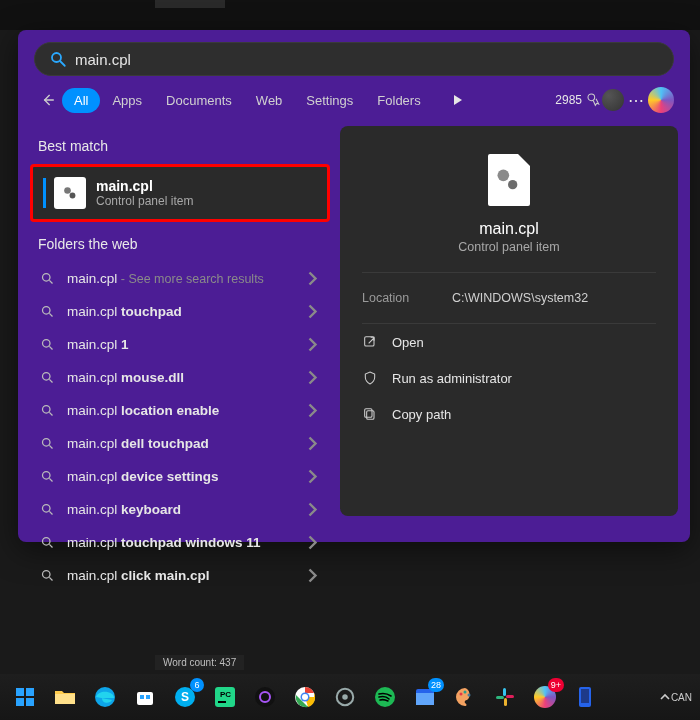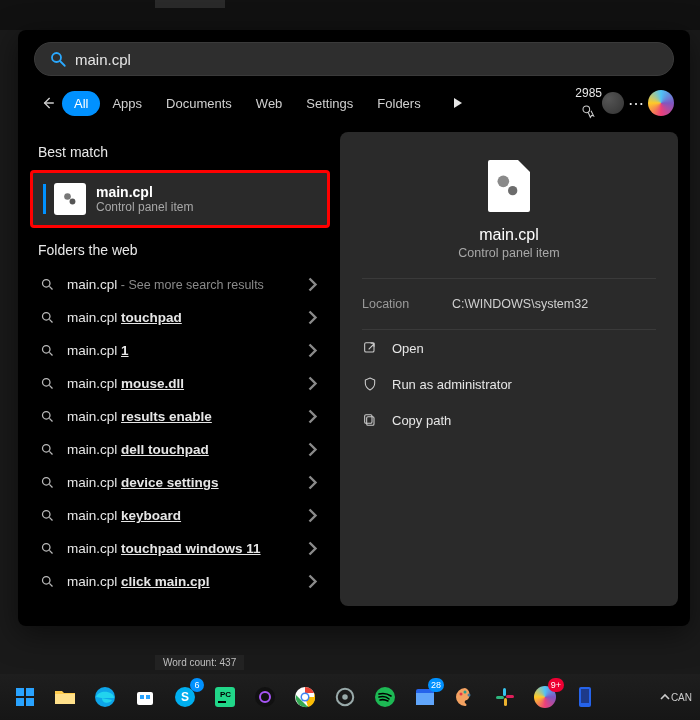--- a/index.html
+++ b/index.html
@@ -1,53 +1,53 @@
 <!DOCTYPE html>
 <html><head>
   <meta charset="utf-8">
   <style>
     * { box-sizing: border-box; margin: 0; padding: 0; font-family: "Segoe UI", sans-serif; }
     body { width: 700px; height: 720px; background: #1a1a1a; overflow: hidden; position: relative; }
 
     .topstrip { height: 30px; background: #111; }
     .topstrip .tab1 { position: absolute; left: 155px; top: 0; width: 70px; height: 8px; background: #2a2a2a; }
 
-    .search-panel { position: absolute; left: 18px; top: 30px; right: 10px; height: 596px; background: #000000; border-radius: 8px; padding: 12px; box-shadow: 0 8px 30px rgba(0,0,0,.5); }
+    .search-panel { position: absolute; left: 18px; top: 30px; right: 10px; height: 512px; background: #4c1d95; border-radius: 8px; padding: 12px; box-shadow: 0 8px 30px rgba(0,0,0,.5); }
 
     .search-box { display: flex; align-items: center; background: #2e2e2e; border: 1px solid #3a3a3a; border-radius: 24px; padding: 7px 14px; margin: 0 4px 10px 4px; }
     .search-box svg { width: 18px; height: 18px; flex: none; }
     .search-box input { flex: 1; background: none; border: none; color: #e6e6e6; font-size: 15px; margin-left: 8px; outline: none; }
 
     .tabs-row { display: flex; align-items: center; padding: 0 4px 12px 4px; }
     .tabs-row .back { width: 28px; height: 28px; display: flex; align-items: center; justify-content: center; border-radius: 4px; cursor: pointer; }
     .tabs-row .tab { color: #d0d0d0; font-size: 13px; padding: 5px 12px; border-radius: 14px; cursor: pointer; white-space: nowrap; }
     .tabs-row .tab.active { background: #0091ff; color: #fff; }
     .tabs-row .tab.cut { width: 12px; overflow: hidden; padding-right: 0; }
     .tabs-row .play { width: 22px; height: 22px; display: flex; align-items: center; justify-content: center; margin-left: 2px; cursor: pointer; }
     .tabs-row .spacer { flex: 1; }
-    .tabs-row .points { color: #e6e6e6; font-size: 12px; display: flex; align-items: center; gap: 4px; flex-direction: column; }
+    .tabs-row .points { color: #e6e6e6; font-size: 12px; display: flex; align-items: center; gap: 4px; }
     .avatar-sm { width: 22px; height: 22px; border-radius: 50%; background: radial-gradient(circle at 30% 30%, #555, #333); }
     .more { color: #e6e6e6; font-size: 16px; padding: 0 4px; cursor: pointer; }
     .copilot-launch { width: 26px; height: 26px; border-radius: 50%; background: conic-gradient(#4fc3f7,#7e57c2,#ec407a,#ffca28,#4fc3f7); cursor: pointer; }
 
     .columns { display: flex; gap: 10px; height: calc(100% - 98px); }
     .left-col { flex: 0 0 300px; }
     .right-col { flex: 1; background: #2a2a2a; border-radius: 8px; padding: 18px 22px; }
 
     .section-label { color: #e8e8e8; font-size: 14px; font-weight: 400; padding: 12px 8px 10px 8px; }
 
     .best { display: flex; align-items: center; gap: 10px; padding: 10px 10px; background: #2a2a2a; border-radius: 4px; border: 3px solid #ff0000; margin-bottom: 2px; cursor: pointer; }
     .best .thumb { width: 32px; height: 32px; background: #fff; border-radius: 3px; display: flex; align-items: center; justify-content: center; }
     .best .title { color: #fff; font-size: 14px; font-weight: 600; }
     .best .sub { color: #a8a8a8; font-size: 12px; }
 
     .web-item { display: flex; align-items: center; gap: 12px; padding: 9px 10px; border-radius: 4px; cursor: pointer; }
     .web-item svg { width: 15px; height: 15px; flex: none; }
     .web-item .txt { flex: 1; color: #e6e6e6; font-size: 13.5px; white-space: nowrap; overflow: hidden; }
-    .web-item .txt .bold { font-weight: 600; text-decoration: underline; }
+    .web-item .txt .bold { font-weight: 600; }
     .web-item .sub { color: #8a8a8a; font-size: 12.5px; }
     .web-item .chev { color: #8a8a8a; }
 
     .preview-hero { display: flex; flex-direction: column; align-items: center; padding: 10px 0 18px; border-bottom: 1px solid #3a3a3a; }
     .preview-hero .doc { width: 42px; height: 52px; background: #fff; border-radius: 2px; position: relative; }
     .preview-hero .doc::before { content: ""; position: absolute; right: 0; top: 0; border-style: solid; border-width: 0 12px 12px 0; border-color: transparent #2a2a2a transparent transparent; }
     .preview-hero .doc .gears { position: absolute; left: 6px; top: 12px; }
     .preview-hero .ptitle { color: #fff; font-size: 16px; margin-top: 14px; }
     .preview-hero .psub { color: #a8a8a8; font-size: 12.5px; margin-top: 2px; }
 
@@ -173,21 +173,21 @@
   <span class="txt">main.cpl <span class="bold">mouse.dll</span><span class="sub"></span></span>
   <svg class="chev" width="10" height="10" viewBox="0 0 10 10">
               <path d="M3 1l4 4-4 4" fill="none" stroke="#8a8a8a" stroke-width="1.6"></path>
             </svg>
           </div>
           <div class="web-item">
             <svg viewBox="0 0 24 24">
               <circle cx="10" cy="10" r="6" fill="none" stroke="#bbb" stroke-width="2"></circle>
               <line x1="15" y1="15" x2="20" y2="20" stroke="#bbb" stroke-width="2"></line>
             </svg>
-  <span class="txt">main.cpl <span class="bold">results enable</span><span class="sub"></span></span>
+  <span class="txt">main.cpl <span class="bold">location enable</span><span class="sub"></span></span>
   <svg class="chev" width="10" height="10" viewBox="0 0 10 10">
               <path d="M3 1l4 4-4 4" fill="none" stroke="#8a8a8a" stroke-width="1.6"></path>
             </svg>
           </div>
           <div class="web-item">
             <svg viewBox="0 0 24 24">
               <circle cx="10" cy="10" r="6" fill="none" stroke="#bbb" stroke-width="2"></circle>
               <line x1="15" y1="15" x2="20" y2="20" stroke="#bbb" stroke-width="2"></line>
             </svg>
   <span class="txt">main.cpl <span class="bold">dell touchpad</span><span class="sub"></span></span>

